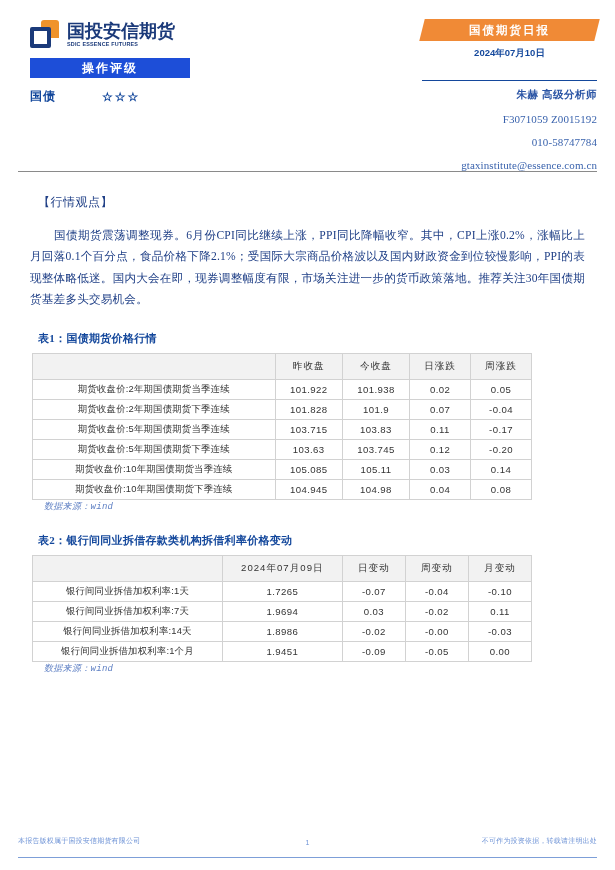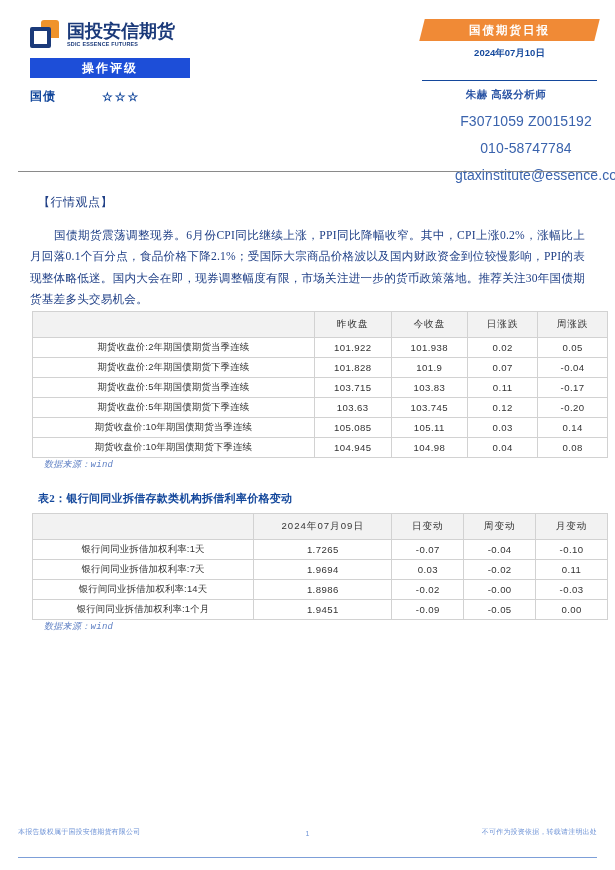--- a/index.html
+++ b/index.html
@@ -153,35 +153,35 @@
     font-weight: bold;
     color: #14489c;
     padding-bottom: 20px;
     border-bottom: 1px solid #14489c;
   }
   .analyst-block {
     position: absolute;
     right: 18px;
     top: 88px;
     width: 182px;
-    text-align: center;
+    text-align: right;
     color: #2b55a5;
   }
   .analyst-name {
     font-family: "Liberation Sans", sans-serif;
     font-size: 10.5px;
     font-weight: bold;
     letter-spacing: 0.5px;
     margin-bottom: 11px;
   }
   .analyst-code,
   .analyst-phone,
   .analyst-mail {
-    font-family: Liberation Sans, sans-serif;
-    font-size: 14px;
+    font-family: Liberation Serif, serif;
+    font-size: 11px;
     letter-spacing: 0.1px;
     margin-bottom: 11px;
     color: #3a63ad;
     margin-left: 40px;
   }
   .analyst-mail { margin-bottom: 0; }
 
   
   .content {
     position: absolute;
@@ -209,21 +209,21 @@
   .table-title {
     margin: 20px 0 7px 38px;
     font-size: 11px;
     font-weight: bold;
     color: #14489c;
     letter-spacing: 0.3px;
   }
 
   .tbl-wrap {
     margin: 0 0 0 32px;
-    width: 576px;
+    width: 500px;
     position: relative;
   }
   .tbl-wrap::after {
     content: "";
     position: absolute;
     left: 4px;
     top: 4px;
     right: -4px;
     bottom: -4px;
     background: rgba(0,0,0,0.045);
@@ -278,21 +278,21 @@
     font-style: italic;
   }
 
   
   .footer {
     position: absolute;
     left: 18px;
     right: 18px;
     bottom: 12px;
     border-bottom: 1px solid #7d9fd8;
-    padding-bottom: 20px;
+    padding-bottom: 11px;
     display: flex;
     align-items: flex-end;
     justify-content: space-between;
     font-size: 7px;
     color: #6e93d6;
     letter-spacing: 0.2px;
   }
   .footer-left { width: 36%; text-align: left; }
   .footer-center { width: 22%; text-align: center; font-family: "Liberation Sans", sans-serif; font-size: 7px;}
   .footer-right { width: 36%; text-align: right; }
@@ -334,20 +334,21 @@
 
   <div class="header-rule"></div>
 </div>
 
 <div class="content">
 
   <div class="section-title">【行情观点】</div>
 
   <div class="paragraph">国债期货震荡调整现券。6月份CPI同比继续上涨，PPI同比降幅收窄。其中，CPI上涨0.2%，涨幅比上月回落0.1个百分点，食品价格下降2.1%；受国际大宗商品价格波以及国内财政资金到位较慢影响，PPI的表现整体略低迷。国内大会在即，现券调整幅度有限，市场关注进一步的货币政策落地。推荐关注30年国债期货基差多头交易机会。</div>
 
+  <div class="table-title">表1：国债期货价格行情</div>
   <div class="tbl-wrap">
     <table class="data">
       <thead>
         <tr>
           <th class="blank" style="width:250px"></th>
           <th style="width:68px">昨收盘</th>
           <th style="width:68px">今收盘</th>
           <th style="width:62px">日涨跌</th>
           <th style="width:62px">周涨跌</th>
         </tr>

